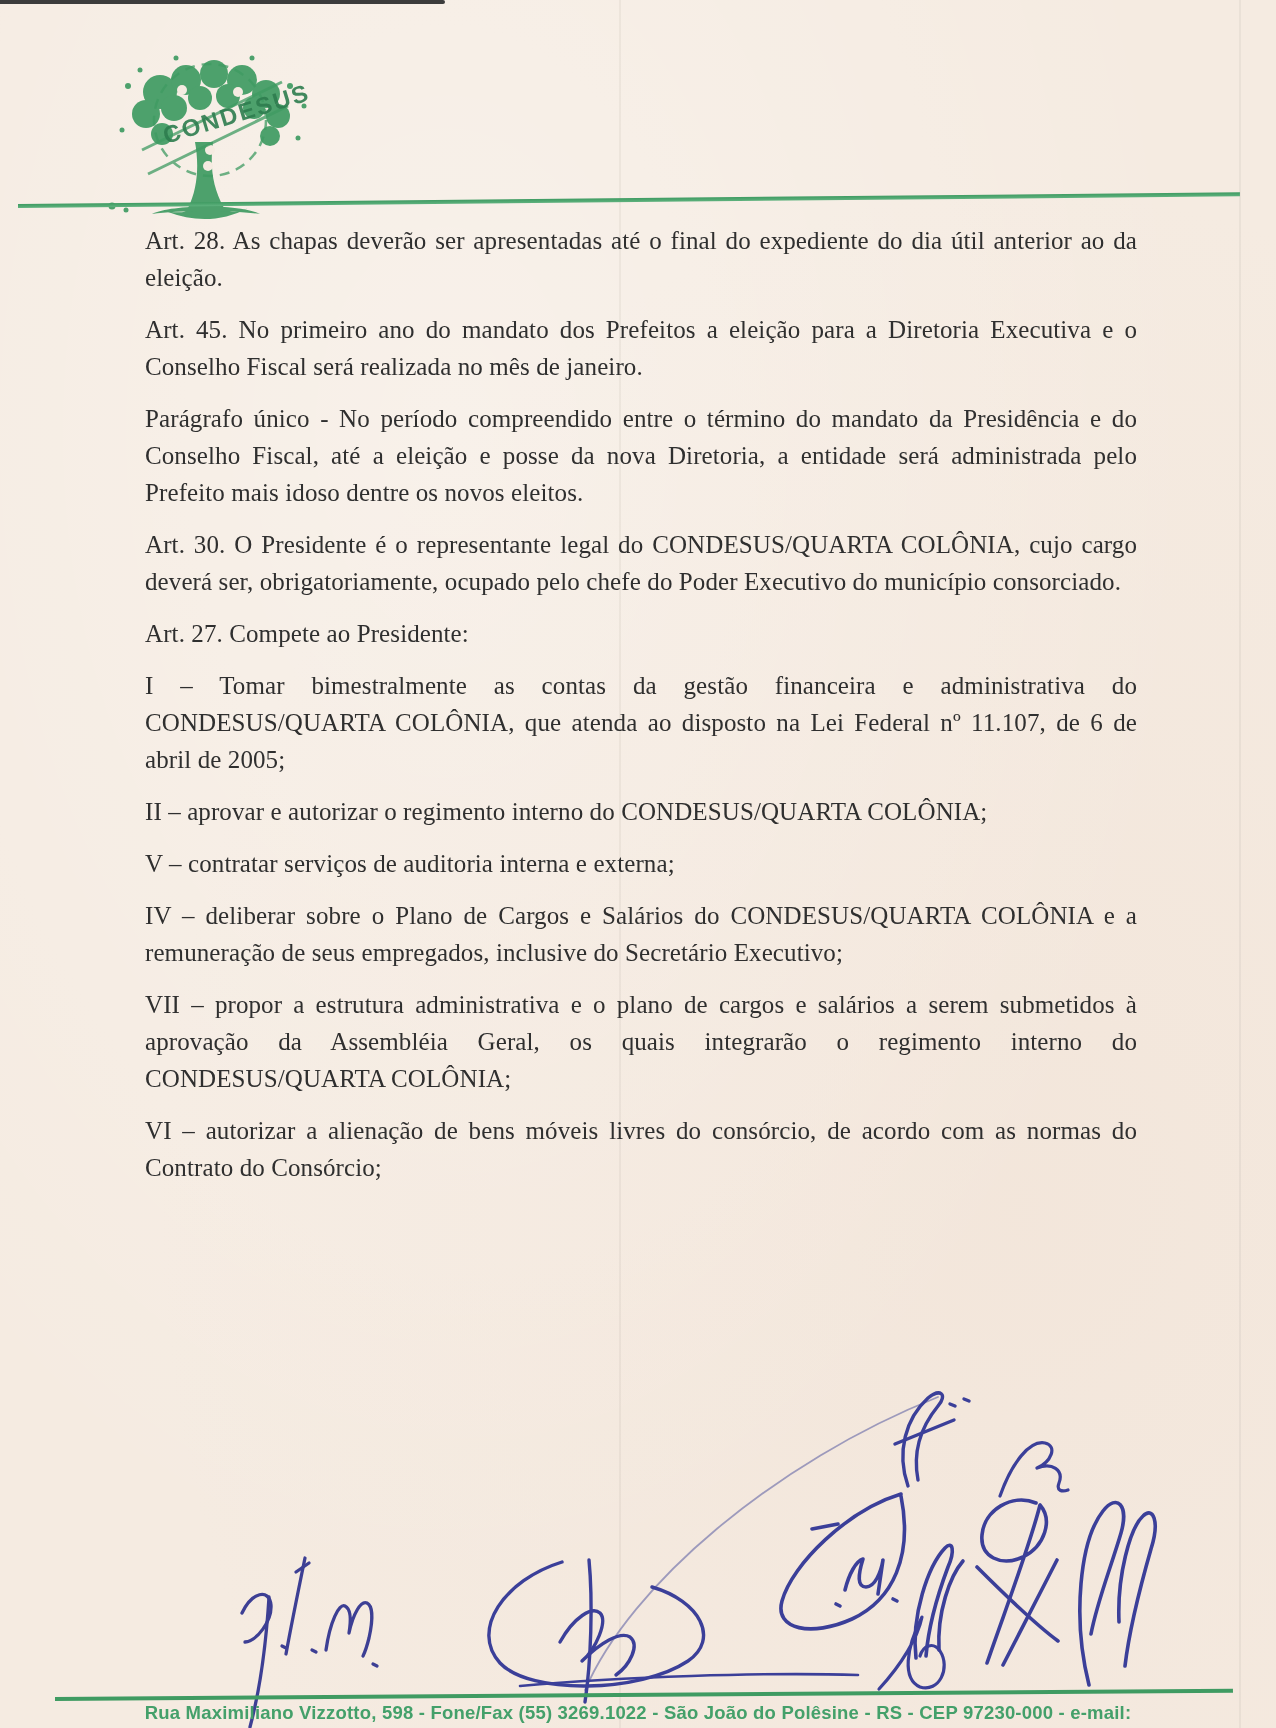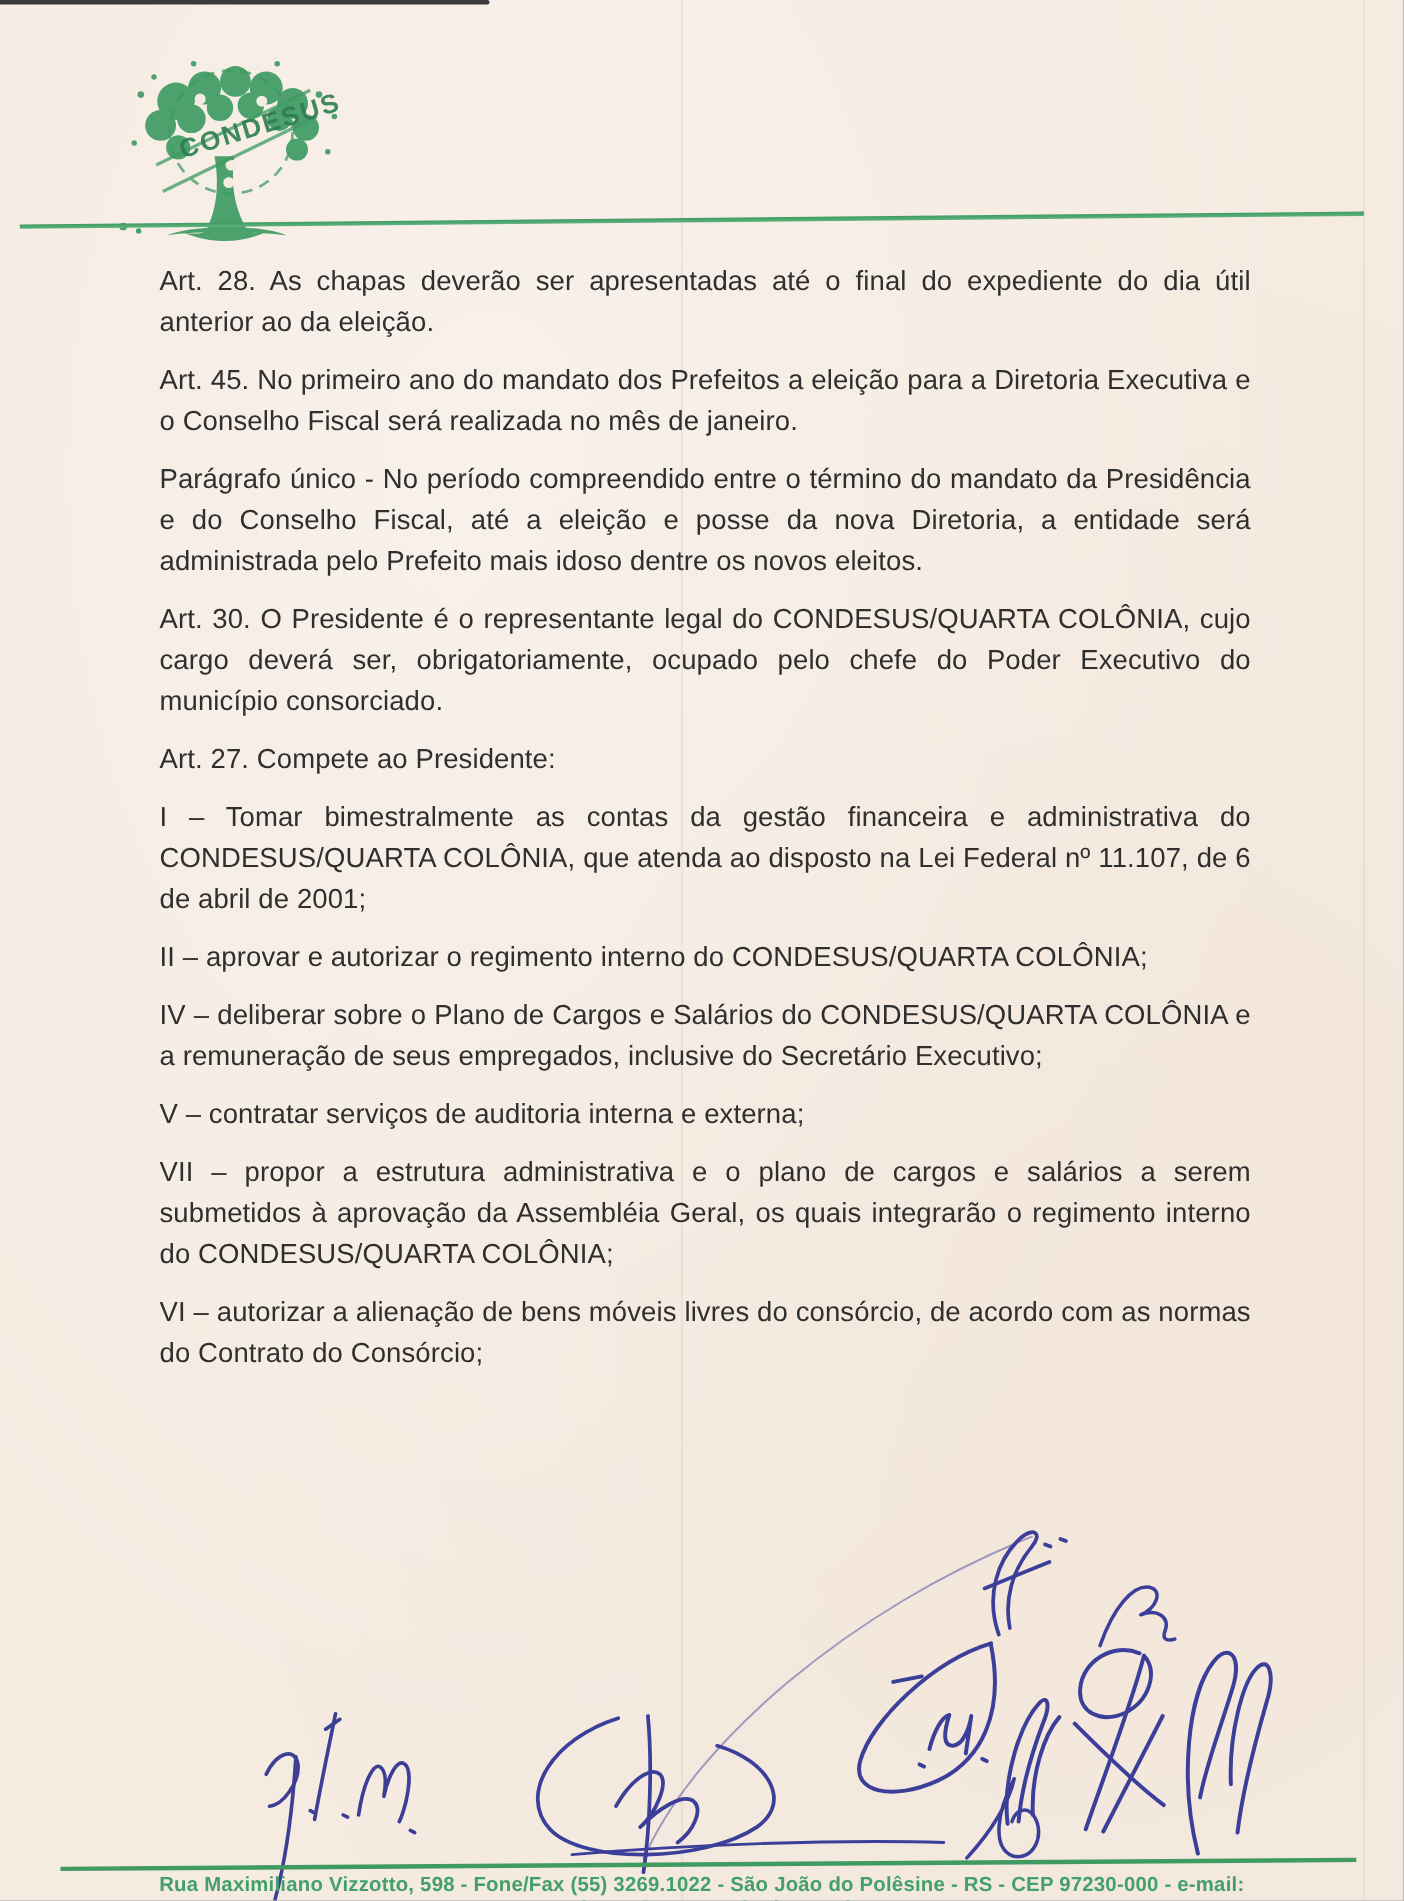--- a/index.html
+++ b/index.html
@@ -58,21 +58,22 @@
     position: absolute;
     top: 222px; left: 145px;
     width: 992px;
     color: #2f2f2f;
     font-size: 25px;
     line-height: 37px;
     text-align: justify;
     letter-spacing: 0.1px;
   }
   .body-text p {
-    margin: 16px 0 15px 0;
+    margin: 0 0 15px 0;
+    font-family: Liberation Serif, serif;
   }
   
   .signatures {
     position: absolute;
     top: 0; left: 0;
     width: 1276px; height: 1728px;
     pointer-events: none;
   }
   
   .footer-rule {
@@ -153,24 +154,24 @@
   </svg>
 
   <div class="header-rule"></div>
 
   <main class="body-text">
     <p>Art. 28. As chapas deverão ser apresentadas até o final do expediente do dia útil anterior ao da eleição.</p>
     <p>Art. 45. No primeiro ano do mandato dos Prefeitos a eleição para a Diretoria Executiva e o Conselho Fiscal será realizada no mês de janeiro.</p>
     <p>Parágrafo único - No período compreendido entre o término do mandato da Presidência e do Conselho Fiscal, até a eleição e posse da nova Diretoria, a entidade será administrada pelo Prefeito mais idoso dentre os novos eleitos.</p>
     <p>Art. 30. O Presidente é o representante legal do CONDESUS/QUARTA COLÔNIA, cujo cargo deverá ser, obrigatoriamente, ocupado pelo chefe do Poder Executivo do município consorciado.</p>
     <p>Art. 27. Compete ao Presidente:</p>
-    <p>I – Tomar bimestralmente as contas da gestão financeira e administrativa do CONDESUS/QUARTA COLÔNIA, que atenda ao disposto na Lei Federal nº 11.107, de 6 de abril de 2001;</p>
+    <p>I – Tomar bimestralmente as contas da gestão financeira e administrativa do CONDESUS/QUARTA COLÔNIA, que atenda ao disposto na Lei Federal nº 11.107, de 6 de abril de 2005;</p>
     <p>II – aprovar e autorizar o regimento interno do CONDESUS/QUARTA COLÔNIA;</p>
+    <p>V – contratar serviços de auditoria interna e externa;</p>
     <p>IV – deliberar sobre o Plano de Cargos e Salários do CONDESUS/QUARTA COLÔNIA e a remuneração de seus empregados, inclusive do Secretário Executivo;</p>
-    <p>V – contratar serviços de auditoria interna e externa;</p>
     <p>VII – propor a estrutura administrativa e o plano de cargos e salários a serem submetidos à aprovação da Assembléia Geral, os quais integrarão o regimento interno do CONDESUS/QUARTA COLÔNIA;</p>
     <p>VI – autorizar a alienação de bens móveis livres do consórcio, de acordo com as normas do Contrato do Consórcio;</p>
   </main>
 
   <svg class="signatures" viewBox="0 0 1276 1728" aria-hidden="true">
     <g fill="none" stroke="#3b3f99" stroke-linecap="round" stroke-linejoin="round">
 
       <path d="M585 1690 C 630 1585, 775 1462, 938 1397" stroke="rgba(85,90,160,0.55)" stroke-width="1.8"></path>
 
       <g stroke-width="3.4">

